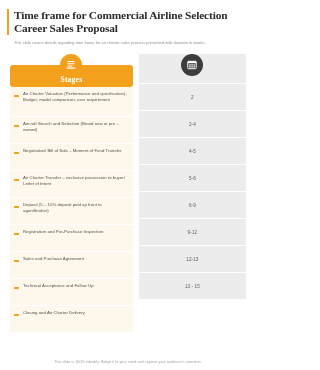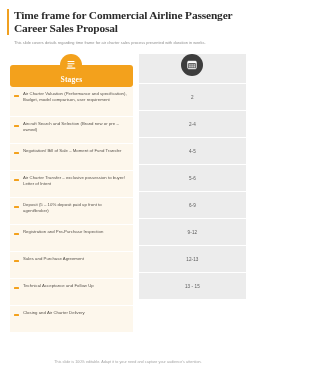--- a/index.html
+++ b/index.html
@@ -160,21 +160,21 @@
     letter-spacing: 0.05px;
   }
 </style>
 </head>
 <body>
 
 <div class="slide">
 
   <div class="header">
     <div class="title-accent"></div>
-    <h1 class="title">Time frame for Commercial Airline Passenger Career Sales Proposal</h1>
+    <h1 class="title">Time frame for Commercial Airline Selection Career Sales Proposal</h1>
     <p class="subtitle">This slide covers details regarding time frame for air charter sales process presented with duration in weeks.</p>
   </div>
 
   <div class="table-wrap">
 
     <div class="col-stages">
       <div class="icon-badge orange">
         <svg width="12" height="12" viewBox="0 0 12 12" aria-hidden="true">
           <rect x="2.5" y="2" width="7" height="1.1" rx="0.4" fill="#ffffff"></rect>
           <rect x="2.5" y="4.2" width="7" height="1.1" rx="0.4" fill="#ffffff"></rect>

